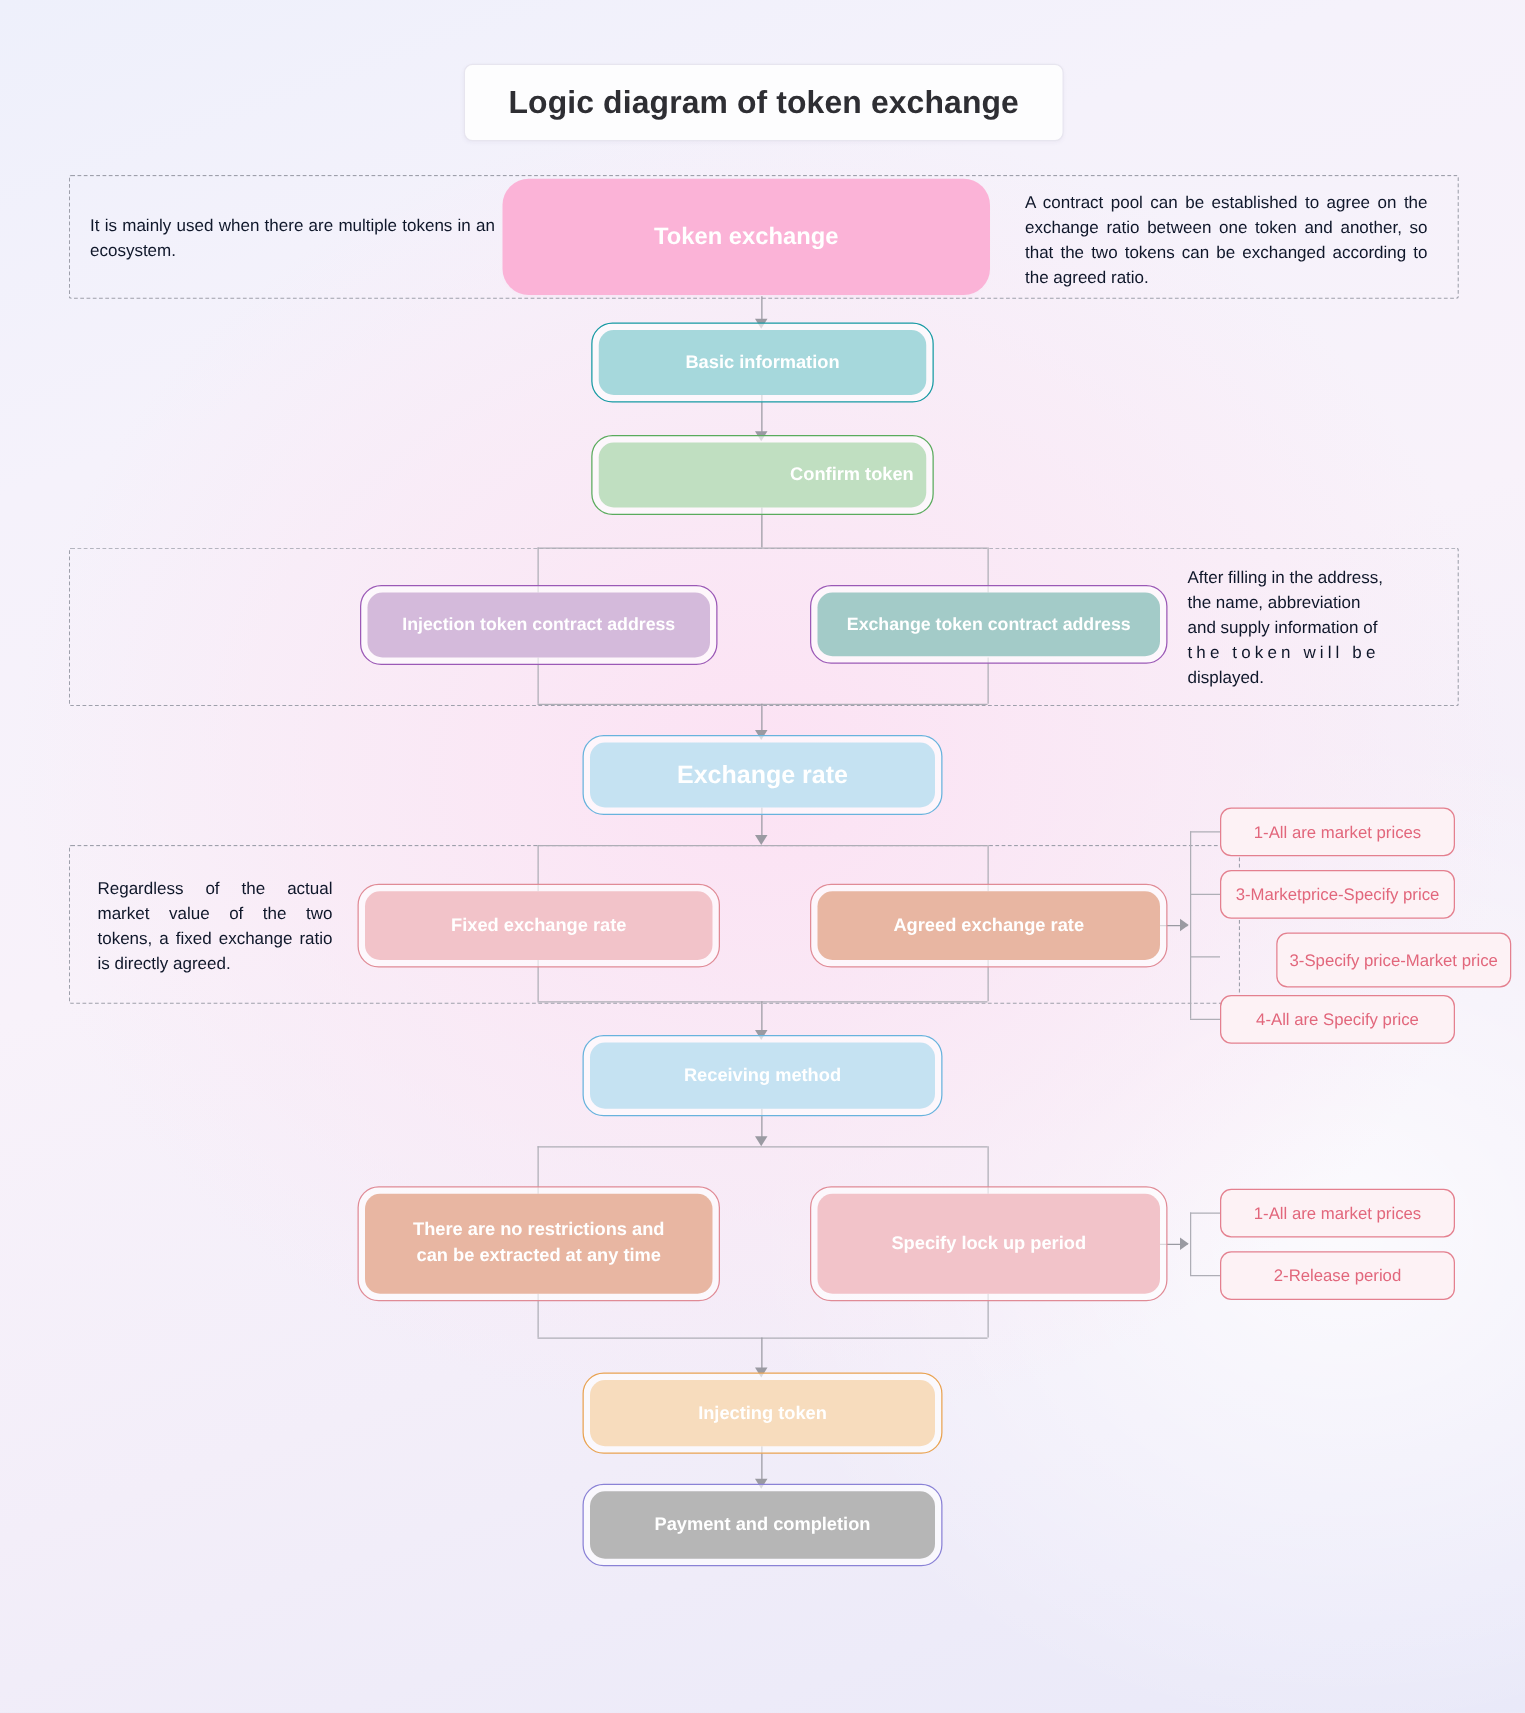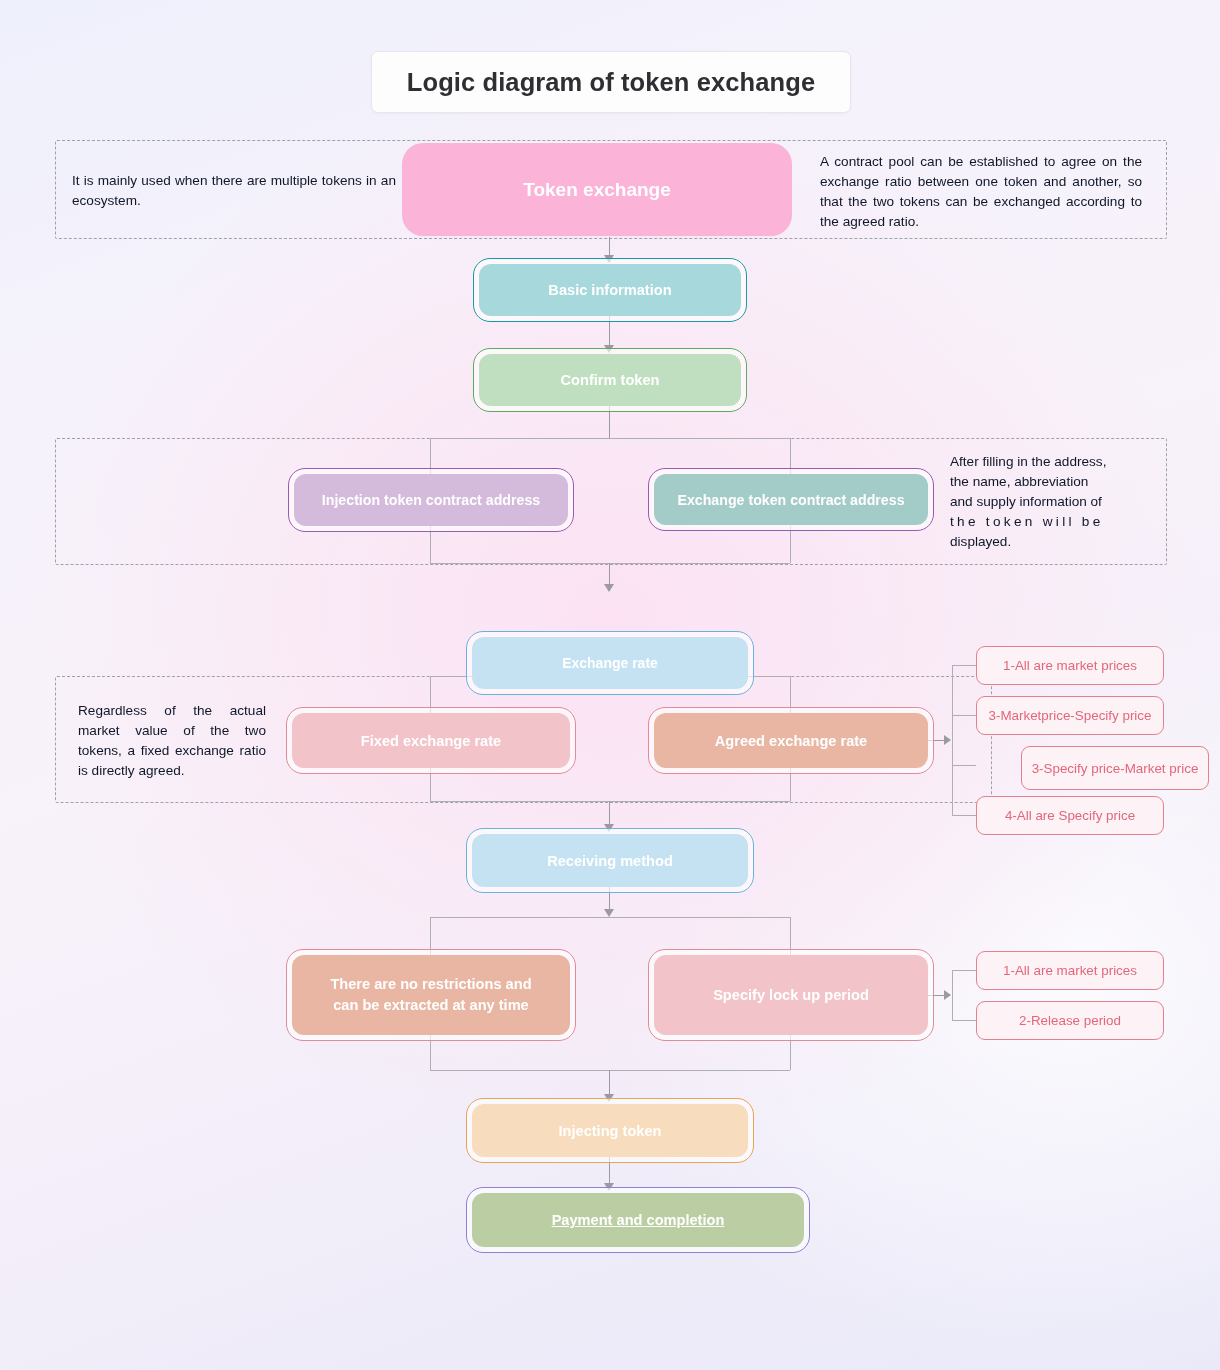--- a/index.html
+++ b/index.html
@@ -41,31 +41,31 @@
   
   .node::before{content:"";position:absolute;inset:-6px;border-radius:17px;
         border:1.4px solid var(--ring,#ccc);background:rgba(255,255,255,.62);z-index:-1;}
 
   .node-root{left:411px;top:152px;width:372px;height:75px;
      background:#1d4ed8;--ring:#fbaed4;font-size:19px;border-radius:13px;
      box-shadow:0 3px 9px rgba(250,58,154,.28);}
   .node-root::before{inset:-9px;border-radius:21px;border:none;background:#fbb3d7;}
 
   .node-basic{left:479px;top:264px;width:262px;height:52px;background:#169aa3;--ring:#169aa3;font-size:14.6px;}
-  .node-confirm{left:479px;top:354px;width:262px;height:52px;background:#5aab5d;--ring:#5aab5d;font-size:14.6px;}
+  .node-confirm{left:479px;top:354px;width:262px;height:52px;background:#5aab5d;--ring:#5aab5d;font-size:14.6px;justify-content:flex-end;}
   .node-inject-addr{left:294px;top:474px;width:274px;height:52px;background:#8e4ba0;--ring:#9b59b6;font-size:14.2px;}
   .node-exch-addr{left:654px;top:474px;width:274px;height:51px;background:#0f766e;--ring:#9b59b6;font-size:14.2px;}
-  .node-rate{left:472px;top:594px;width:276px;height:52px;background:#68b3dd;--ring:#68b3dd;font-size:14px;margin-top:43px;}
+  .node-rate{left:472px;top:594px;width:276px;height:52px;background:#68b3dd;--ring:#68b3dd;font-size:20px;}
   .node-fixed{left:292px;top:713px;width:278px;height:55px;background:#dd6372;--ring:#e08b96;font-size:14.6px;}
   .node-agreed{left:654px;top:713px;width:274px;height:55px;background:#c2410c;--ring:#e08b96;font-size:14.6px;}
   .node-receiving{left:472px;top:834px;width:276px;height:53px;background:#68b3dd;--ring:#68b3dd;font-size:14.6px;}
   .node-norestrict{left:292px;top:955px;width:278px;height:80px;background:#c2410c;--ring:#e08b96;font-size:14.6px;line-height:21px;}
   .node-lockup{left:654px;top:955px;width:274px;height:80px;background:#dd6372;--ring:#e08b96;font-size:14.6px;}
   .node-injecting{left:472px;top:1104px;width:276px;height:53px;background:#e9a352;--ring:#e9a352;font-size:14.6px;}
-  .node-payment{left:472px;top:1193px;width:332px;height:54px;background:#4d7c0f;--ring:#8a82d6;font-size:14.6px;text-decoration:underline;}
+  .node-payment{left:472px;top:1193px;width:276px;height:54px;background:#404040;--ring:#8a82d6;font-size:14.6px;}
 
   
   .pill{position:absolute;box-sizing:border-box;border:1.2px solid #e4808f;
      border-radius:9px;background:#fdf2f5;color:#e2677c;font-size:13.4px;
      display:flex;align-items:center;justify-content:center;text-align:center;z-index:5;}
 
   
   .ln{position:absolute;background:#9a9aa2;z-index:1;}
   .ln.v{width:1.3px;}
   .ln.h{height:1.3px;}

